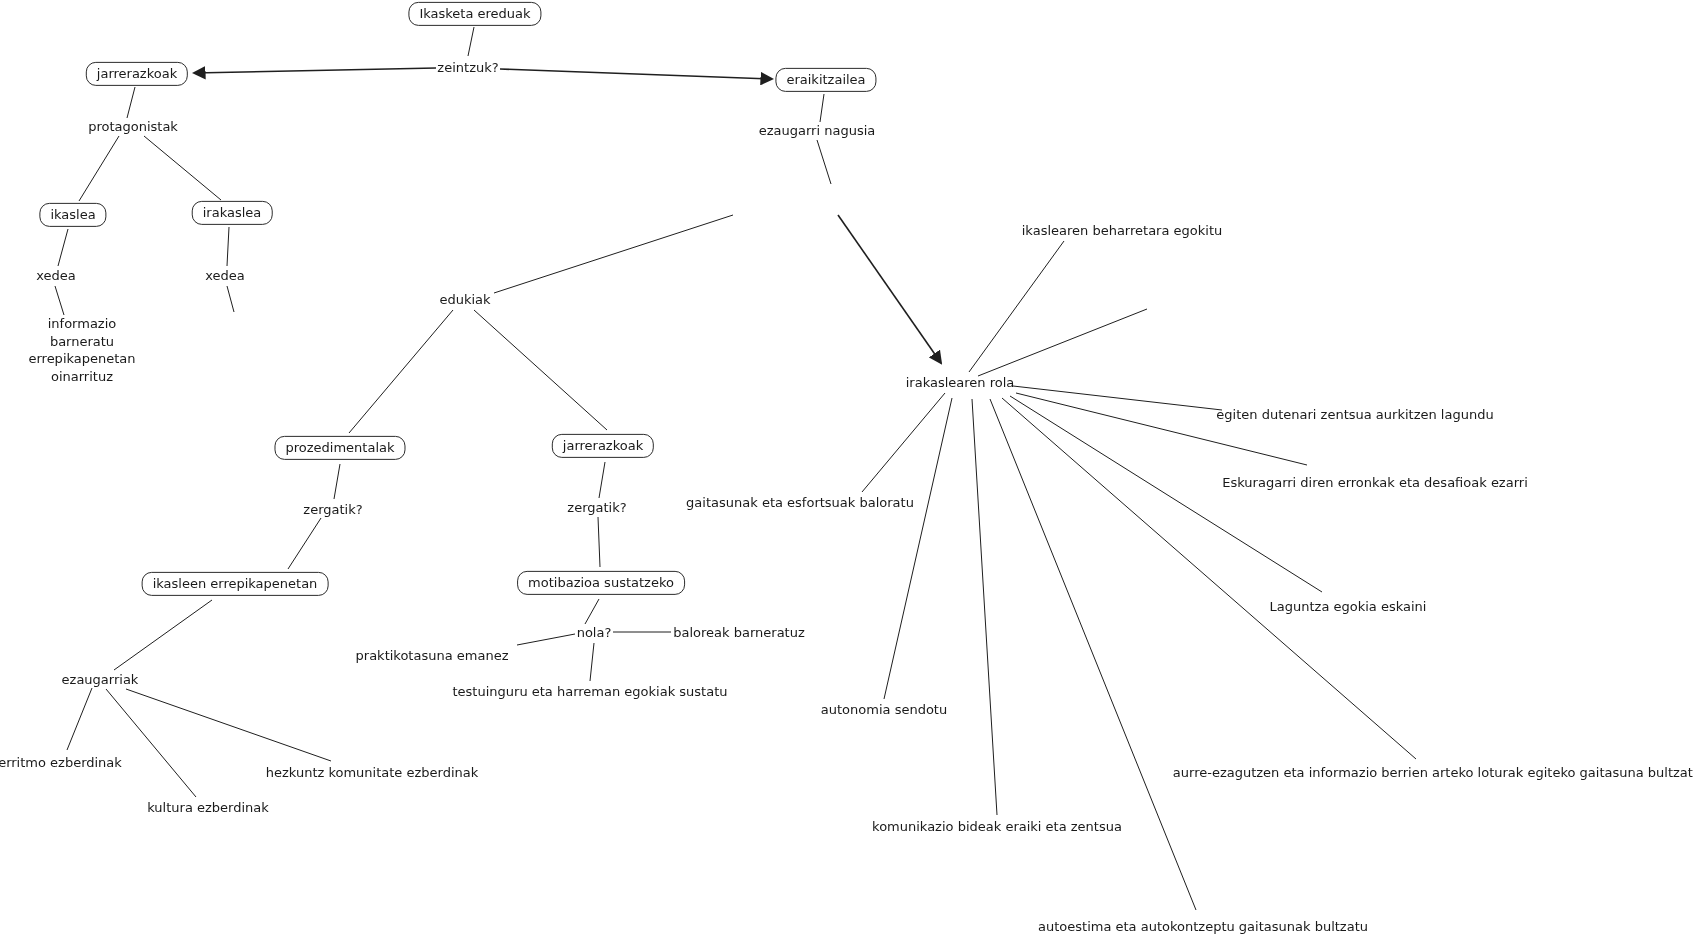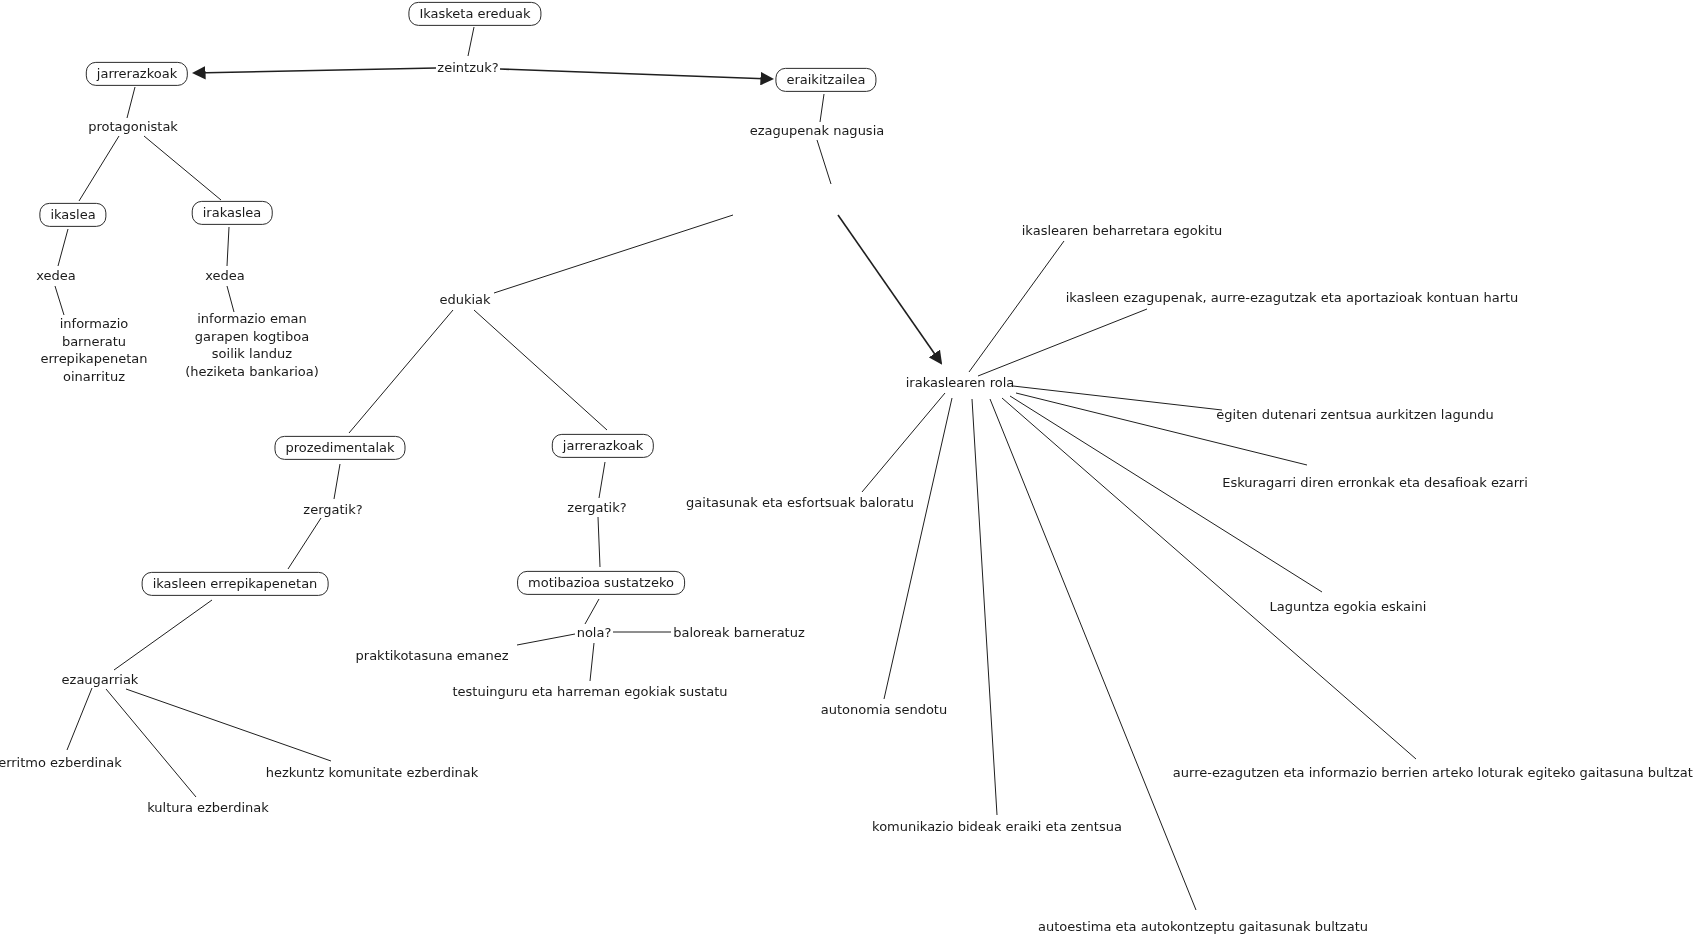--- a/index.html
+++ b/index.html
@@ -35,21 +35,20 @@
   .boxed {
     border: 1.4px solid #2b2b2b;
     border-radius: 10px;
     padding: 3px 10px;
     background: #ffffff;
   }
   .multi {
     white-space: pre-line;
     text-align: center;
     line-height: 1.35;
-    margin-left: 12px;
   }
 </style>
 </head>
 <body>
 
 <div id="canvas">
 
   <svg id="edges" viewBox="0 0 1693 943">
     <defs>
       <marker id="arrowhead" viewBox="0 0 10 10" refX="8.5" refY="5" markerWidth="8.5" markerHeight="8.5" orient="auto-start-reverse">
@@ -102,45 +101,40 @@
   <div class="node boxed" style="left:826px;top:80px">eraikitzailea</div>
   <div class="node boxed" style="left:73px;top:215px">ikaslea</div>
   <div class="node boxed" style="left:232px;top:213px">irakaslea</div>
   <div class="node boxed" style="left:340px;top:448px">prozedimentalak</div>
   <div class="node boxed" style="left:603px;top:446px">jarrerazkoak</div>
   <div class="node boxed" style="left:235px;top:584px">ikasleen errepikapenetan</div>
   <div class="node boxed" style="left:601px;top:583px">motibazioa sustatzeko</div>
 
   <div class="node" style="left:468px;top:68px">zeintzuk?</div>
   <div class="node" style="left:133px;top:127px">protagonistak</div>
-  <div class="node" style="left:817px;top:131px">ezagupenak nagusia</div>
+  <div class="node" style="left:817px;top:131px">ezaugarri nagusia</div>
   <div class="node" style="left:56px;top:276px">xedea</div>
   <div class="node" style="left:225px;top:276px">xedea</div>
   <div class="node multi" style="left:82px;top:350px">informazio
 barneratu
 errepikapenetan
 oinarrituz</div>
-  <div class="node multi" style="left:240px;top:345px">informazio eman
-garapen kogtiboa
-soilik landuz
-(heziketa bankarioa)</div>
   <div class="node" style="left:465px;top:300px">edukiak</div>
   <div class="node" style="left:333px;top:510px">zergatik?</div>
   <div class="node" style="left:597px;top:508px">zergatik?</div>
   <div class="node" style="left:594px;top:633px">nola?</div>
   <div class="node" style="left:739px;top:633px">baloreak barneratuz</div>
   <div class="node" style="left:432px;top:656px">praktikotasuna emanez</div>
   <div class="node" style="left:590px;top:692px">testuinguru eta harreman egokiak sustatu</div>
   <div class="node" style="left:100px;top:680px">ezaugarriak</div>
   <div class="node" style="left:60px;top:763px">erritmo ezberdinak</div>
   <div class="node" style="left:208px;top:808px">kultura ezberdinak</div>
   <div class="node" style="left:372px;top:773px">hezkuntz komunitate ezberdinak</div>
   <div class="node" style="left:960px;top:383px">irakaslearen rola</div>
   <div class="node" style="left:1122px;top:231px">ikaslearen beharretara egokitu</div>
-  <div class="node" style="left:1292px;top:298px">ikasleen ezagupenak, aurre-ezagutzak eta aportazioak kontuan hartu</div>
   <div class="node" style="left:1355px;top:415px">egiten dutenari zentsua aurkitzen lagundu</div>
   <div class="node" style="left:1375px;top:483px">Eskuragarri diren erronkak eta desafioak ezarri</div>
   <div class="node" style="left:1348px;top:607px">Laguntza egokia eskaini</div>
   <div class="node" style="left:800px;top:503px">gaitasunak eta esfortsuak baloratu</div>
   <div class="node" style="left:884px;top:710px">autonomia sendotu</div>
   <div class="node" style="left:997px;top:827px">komunikazio bideak eraiki eta zentsua</div>
   <div class="node" style="left:1437px;top:773px">aurre-ezagutzen eta informazio berrien arteko loturak egiteko gaitasuna bultzatu</div>
   <div class="node" style="left:1203px;top:927px">autoestima eta autokontzeptu gaitasunak bultzatu</div>
 
 </div>

